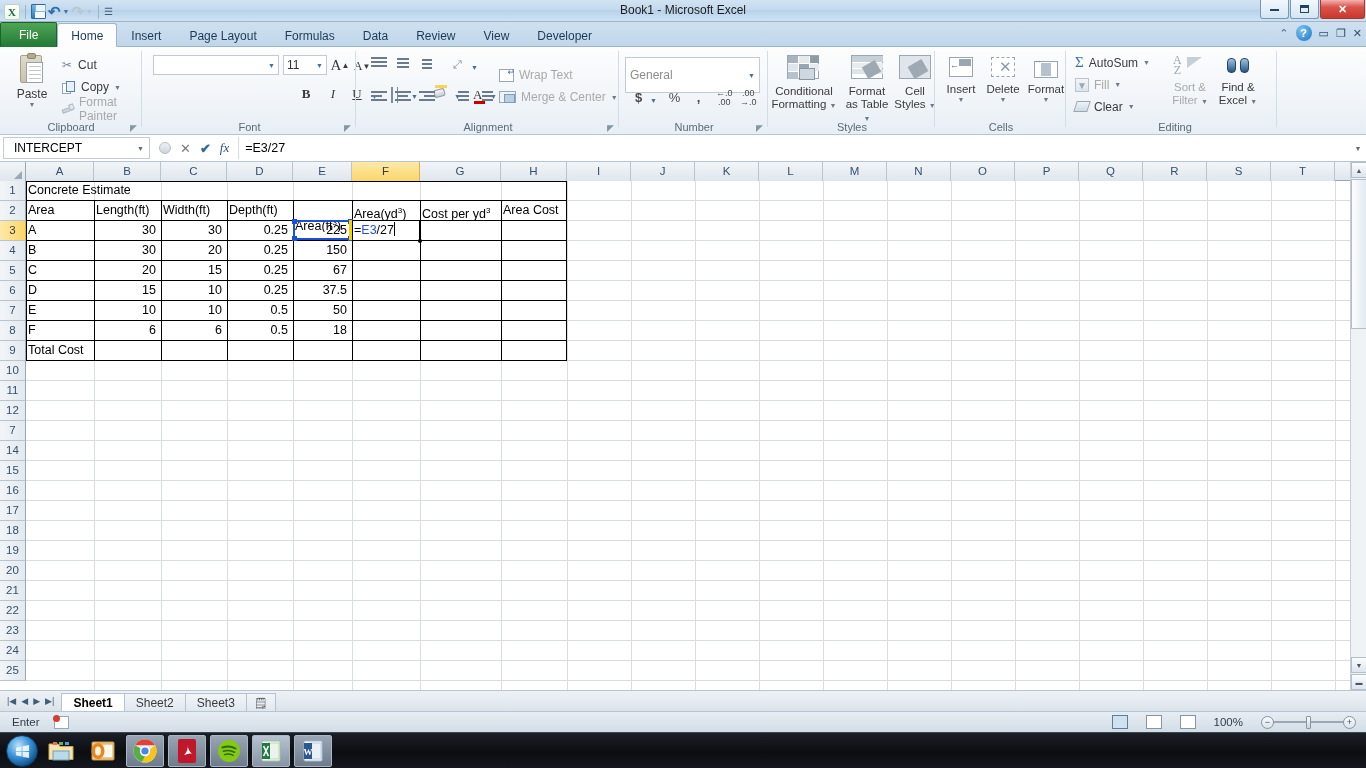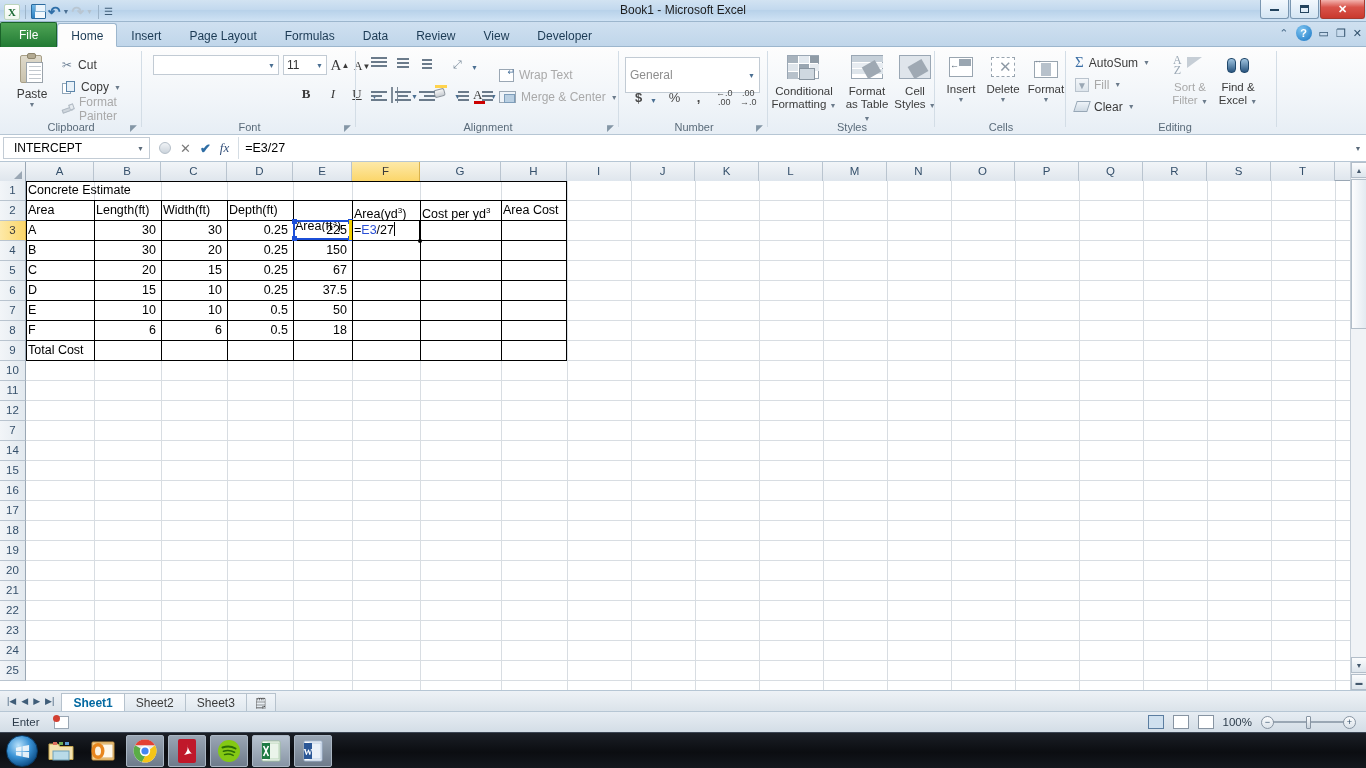--- a/index.html
+++ b/index.html
@@ -273,34 +273,34 @@
     border-top:1px solid #b6c6d4;
     display:flex; align-items:center;
   }
   .navbtns{ display:flex; gap:5px; padding:0 7px; color:#3f5d78; font-size:9px;}
   .stab{
     height:19px; line-height:19px; padding:0 11px; font-size:12px; color:#3b3b3b;
     background:linear-gradient(to bottom,#f1f5f9,#dfe7ee);
     border:1px solid #b6c2cd; border-bottom:none; transform:skewX(0deg);
     margin-right:-1px;
   }
-  .stab.active{ background:#fff; font-weight:bold; color:#0369a1;}
+  .stab.active{ background:#fff; font-weight:bold; color:#000000;}
   .stab.newsheet{ padding:0 7px; }
 
   
   .statusbar{
     position:absolute; left:0; top:711px; width:1366px; height:21px;
     background:linear-gradient(to bottom,#e7edf3,#d3dde6);
     border-top:1px solid #b6c6d4;
     display:flex; align-items:center;
   }
   .status-left{ padding-left:12px; font-size:11.5px; color:#2d3c4b; display:flex; align-items:center; gap:14px;}
   .rec-ico{ width:15px;height:13px; background:#fff; border:1px solid #9aa7b4; position:relative;}
   .rec-ico::before{content:"";position:absolute;left:-2px;top:-2px;width:7px;height:7px;border-radius:50%;background:#d23f31;}
-  .status-right{ margin-left:auto; display:flex; align-items:center; gap:9px; padding-right:10px;}
+  .status-right{ margin-left:auto; display:flex; align-items:center; gap:18px; padding-right:10px;}
   .viewbtn{ width:16px;height:14px; border:1px solid #8794a2; background:#fff; position:relative;}
   .viewbtn.sel{ background:#cfe0ef; border-color:#5b7da0;}
   .zoomtxt{ font-size:11.5px; color:#2d3c4b; }
   .zoomslider{ width:95px; height:14px; position:relative; display:flex;align-items:center;}
   .zs-line{ position:absolute; left:12px; right:12px; height:2px; background:#9aa7b4;}
   .zs-mid{ position:absolute; left:50%; top:1px; width:1px;height:12px;background:#9aa7b4;}
   .zs-btn{ width:13px;height:13px;border-radius:50%;background:linear-gradient(#fbfcfd,#dbe3ea);border:1px solid #8794a2;font-size:9px;line-height:11px;text-align:center;color:#33506a;z-index:2;}
   .zs-knob{ position:absolute; left:12px; width:5px;height:13px;background:linear-gradient(#fdfdfe,#c9d3dc);border:1px solid #8794a2;border-radius:1px;z-index:2;}
 
   

